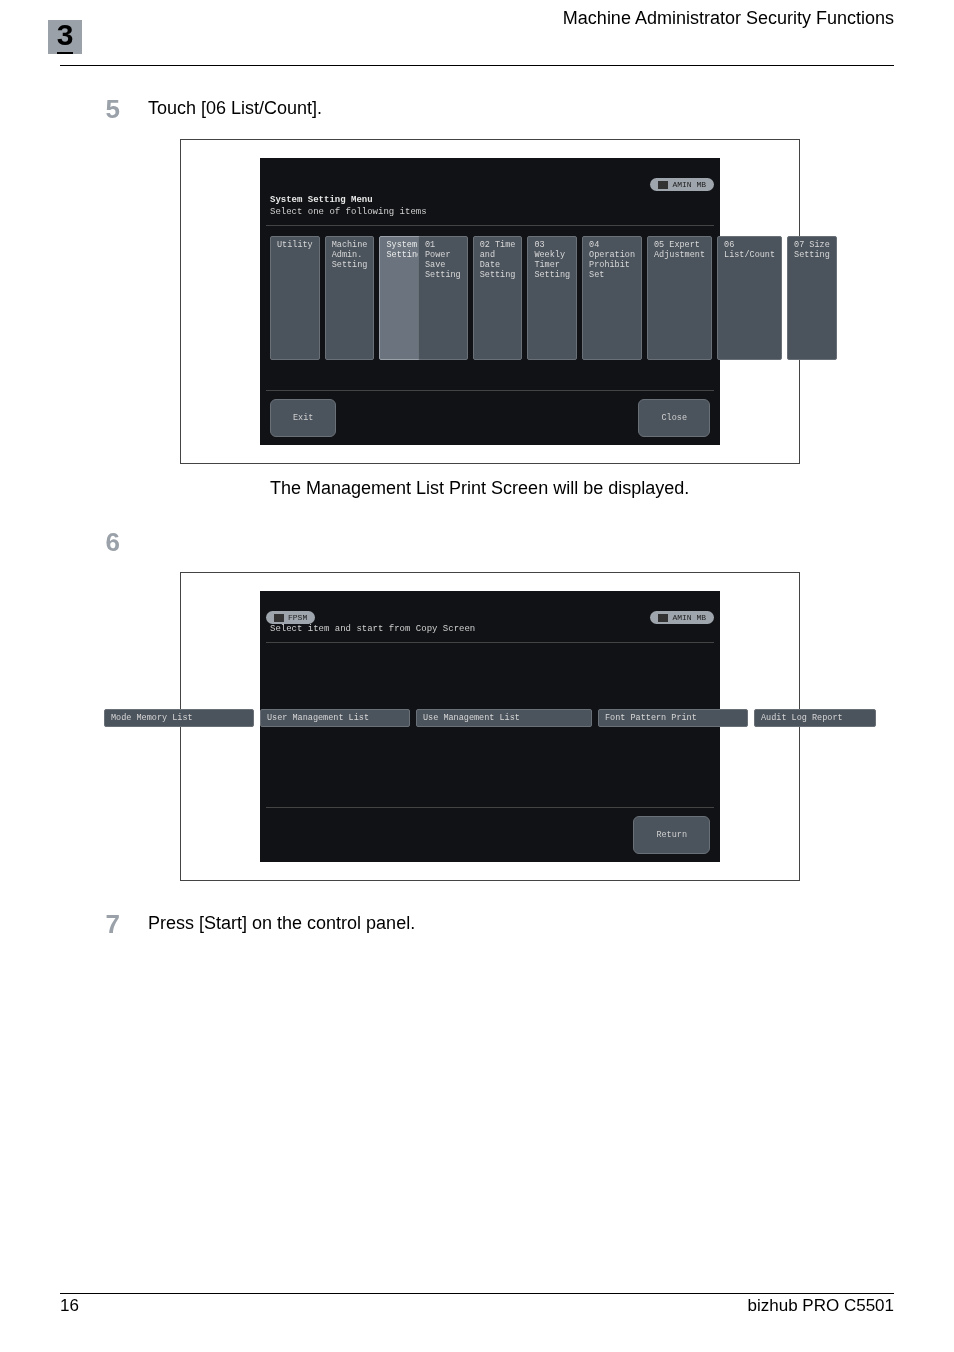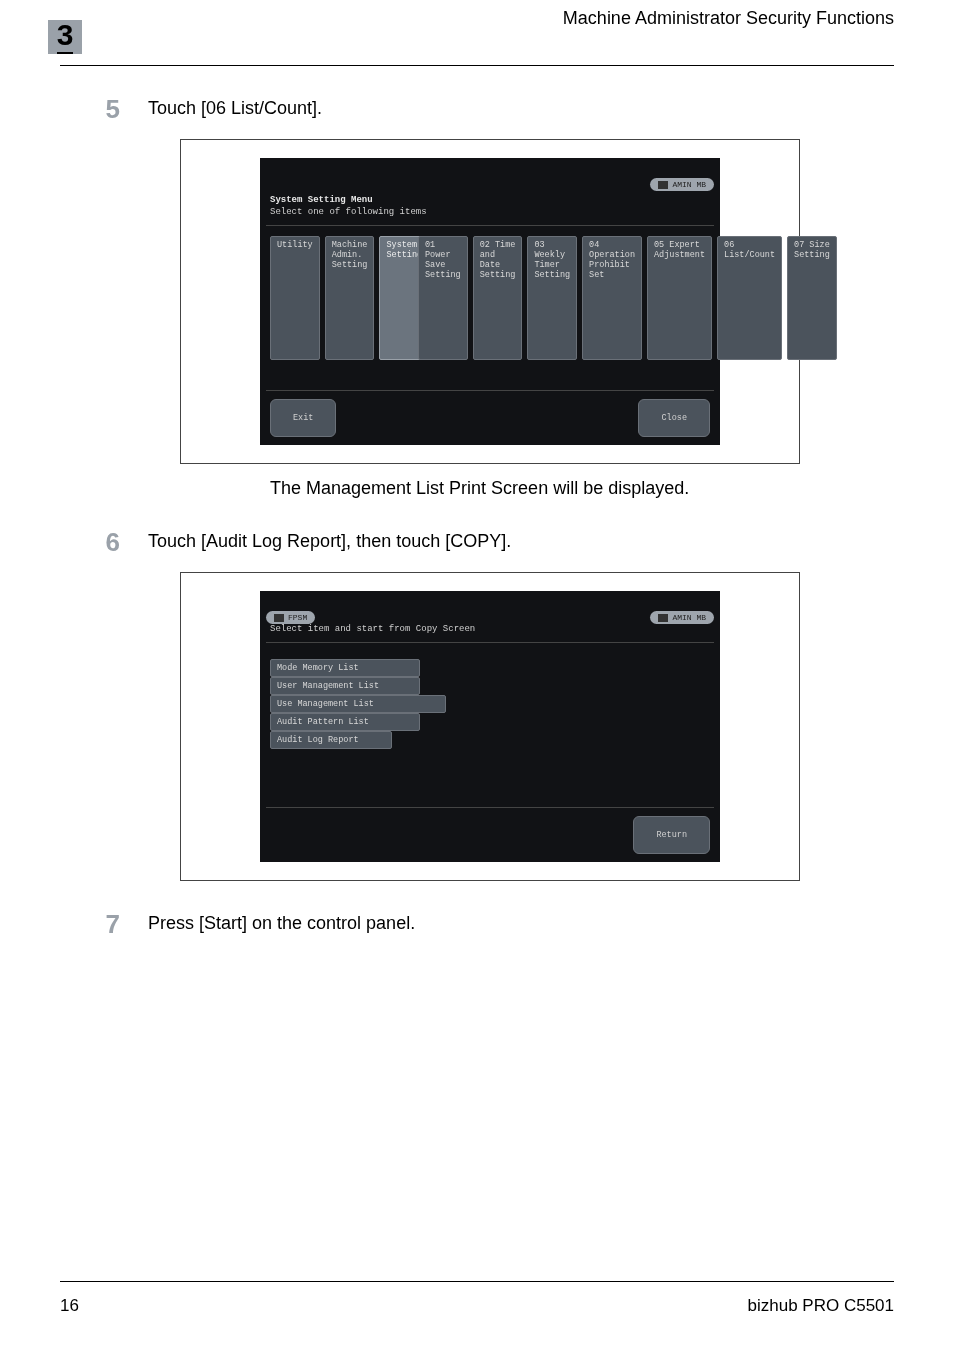--- a/index.html
+++ b/index.html
@@ -121,21 +121,21 @@
     padding: 8px 10px 28px 10px;
     min-height: 160px;
   }
   .leftcol, .rightcol {
     display: flex;
     flex-direction: row;
     gap: 5px;
   }
   .leftcol { width: 140px; }
   .rightcol { width: 160px; }
-  .centercol { flex:1; display:flex; flex-direction:column; gap:0; padding-top:6px;}
+  .centercol { flex:1; display:flex; flex-direction:row; align-items:center; gap:6px; padding-top:6px;}
   .tbtn {
     background: #4b535c;
     border: 1px solid #6a7078;
     color: #d8d8d8;
     padding: 3px 6px;
     font-size: 8.5px;
     border-radius: 2px;
   }
   .tbtn.sel {
     background: #6b747e;
@@ -162,21 +162,21 @@
   }
   .page-footer {
     position: absolute;
     bottom: 36px;
     left: 60px;
     right: 60px;
     border-top: 1px solid #000;
     display: flex;
     justify-content: space-between;
     font-size: 17px;
-    padding-top: 14px;
+    padding-top: 2px;
   }
 </style>
 </head>
 <body>
 
 <div class="chapter-num-box">
   <span>3</span>
 </div>
 
 <div class="page">
@@ -222,21 +222,20 @@
         <div class="fbtn"><span>Exit</span></div>
         <div class="fbtn"><span>Close</span></div>
       </div>
     </div>
   </div>
 
   <div class="after-screen-text">The Management List Print Screen will be displayed.</div>
 
   <div class="step-row">
     <div class="step-num">6</div>
-    <div class="step-text">Touch [Audit Log Report], then touch [COPY].</div>
   </div>
 
   <div class="screenshot-frame">
     <div class="embedded-screen">
       <div class="screen-hdr" style="justify-content:space-between">
         <span class="pill">
             <span class="dot"></span>
             <span>FPSM</span>
           </span>
         <span class="pill">
@@ -244,21 +243,21 @@
             <span>AMIN MB</span>
           </span>
       </div>
       <div class="screen-sub">Select item and start from Copy Screen</div>
       <div class="screen-sep"></div>
       <div class="screen-body" style="justify-content:center">
         <div class="centercol">
           <div class="tbtn" style="width:150px"><span>Mode Memory List</span></div>
           <div class="tbtn" style="width:150px"><span>User Management List</span></div>
           <div class="tbtn" style="width:176px"><span>Use Management List</span></div>
-          <div class="tbtn" style="width:150px"><span>Audit Pattern List</span></div>
+          <div class="tbtn" style="width:150px"><span>Font Pattern Print</span></div>
           <div class="tbtn" style="width:122px"><span>Audit Log Report</span></div>
         </div>
       </div>
       <div class="screen-sep"></div>
       <div class="screen-footer" style="justify-content:flex-end">
         <div class="fbtn"><span>Return</span></div>
       </div>
     </div>
   </div>
 

